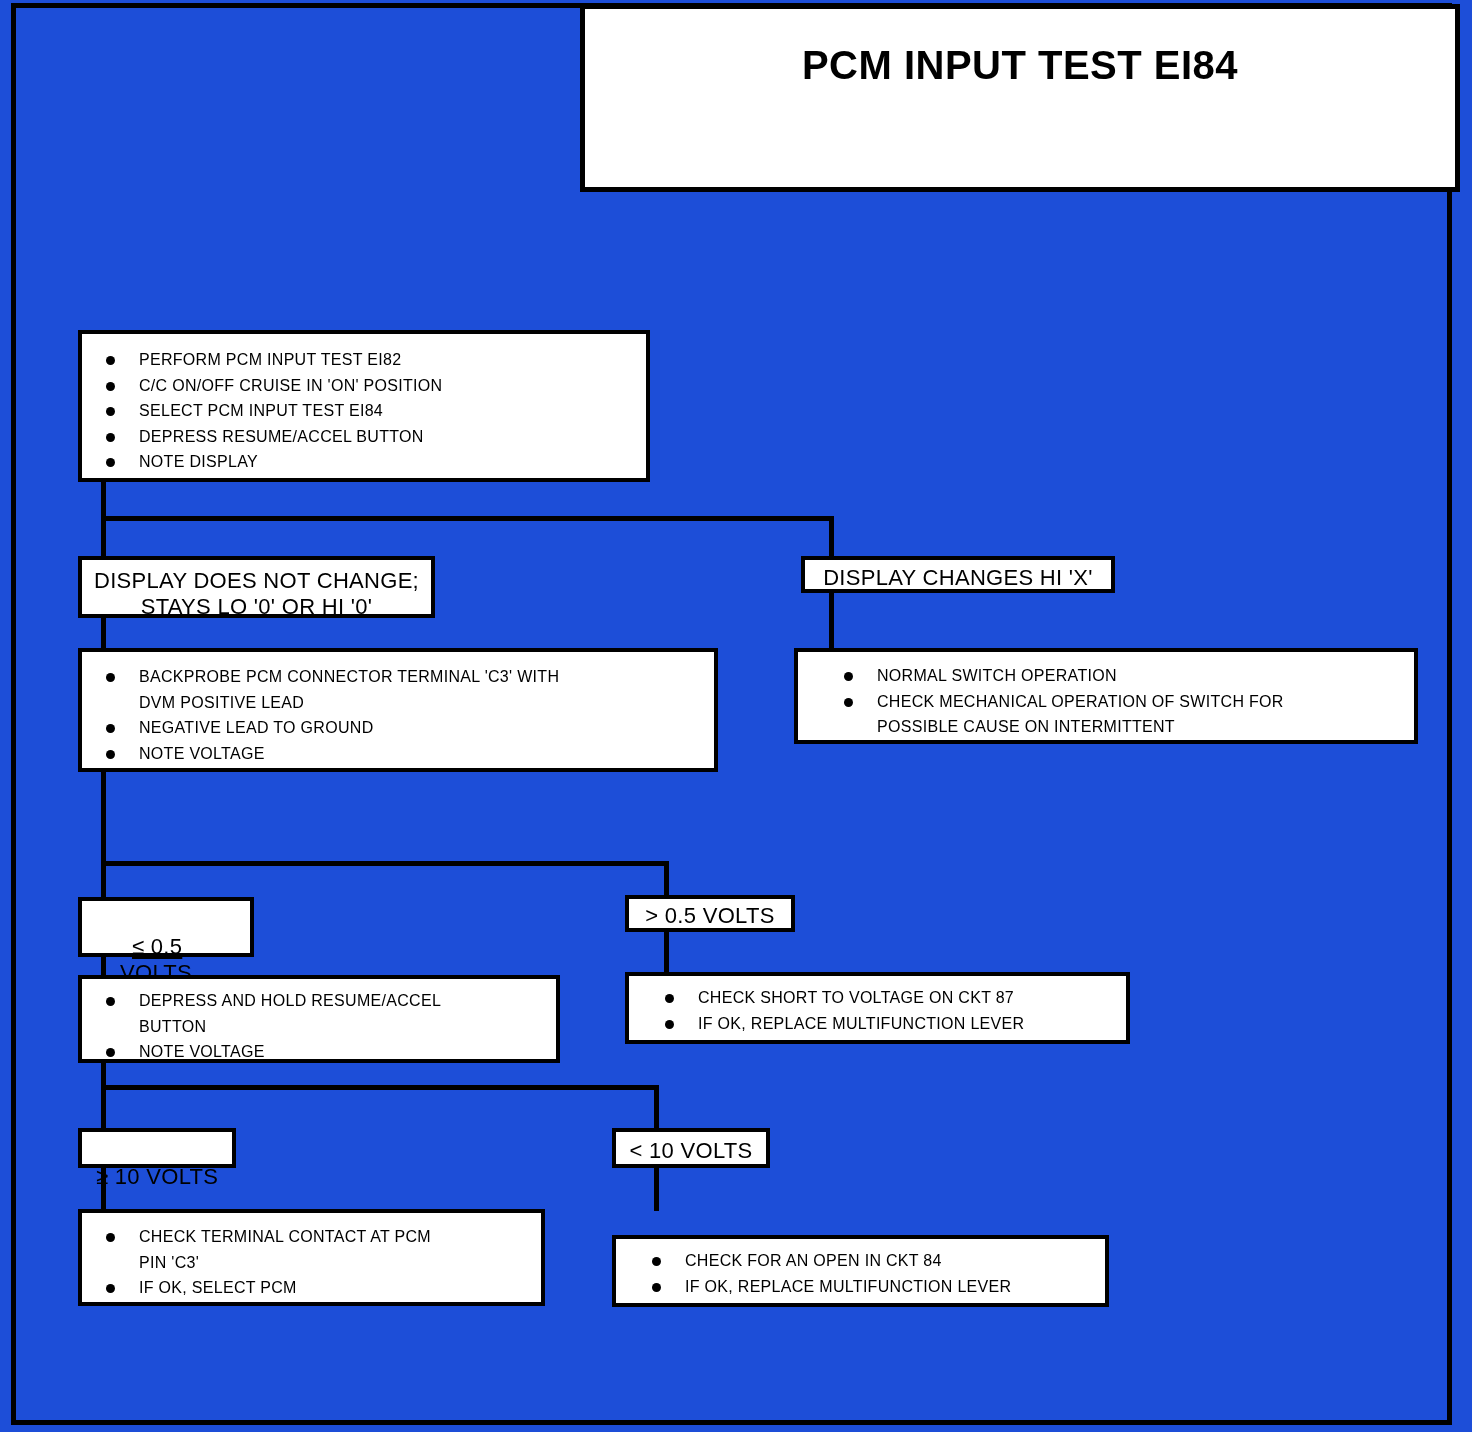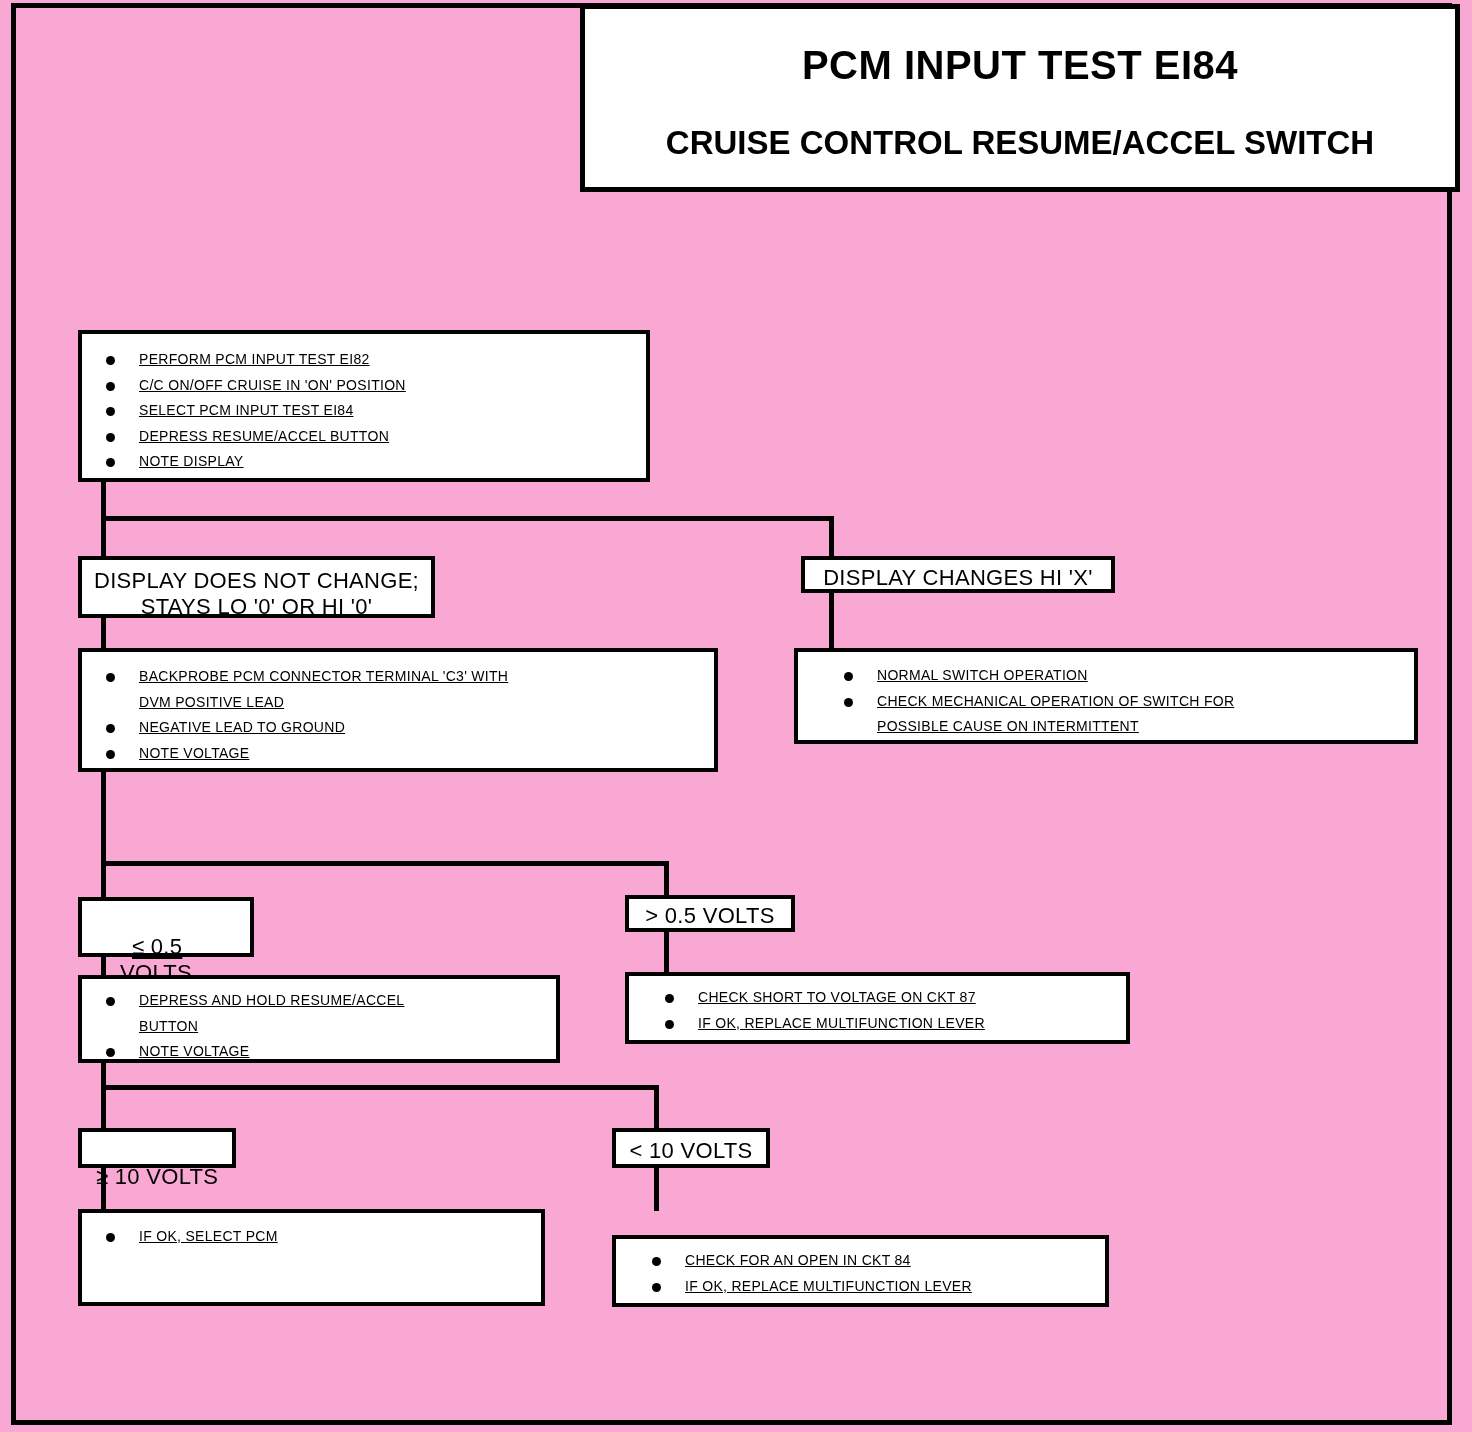--- a/index.html
+++ b/index.html
@@ -7,21 +7,21 @@
     padding: 0;
     background: #ffffff;
   }
   body {
     font-family: "Liberation Sans", sans-serif;
   }
   #page {
     position: relative;
     width: 1472px;
     height: 1432px;
-    background: #f9a8d4;
+    background: #1d4ed8;
     overflow: hidden;
   }
   
   #outer-frame {
     position: absolute;
     left: 11px;
     top: 3px;
     width: 1441px;
     height: 1422px;
     border: 5px solid #000000;
@@ -64,26 +64,25 @@
     color: #000000;
   }
   .bullets {
     list-style: none;
     margin: 0;
     padding: 0;
   }
   .bullets li {
     position: relative;
     padding-left: 57px;
-    font-size: 14px;
+    font-size: 16px;
     line-height: 25.5px;
     letter-spacing: 0.3px;
     color: #000000;
     white-space: pre-line;
-    text-decoration: underline;
   }
   .bullets li::before {
     content: "";
     position: absolute;
     left: 24px;
     top: 9px;
     width: 9px;
     height: 9px;
     background: #000000;
     border-radius: 50%;
@@ -110,21 +109,20 @@
 </style>
 </head>
 <body>
 
 <div id="page">
 
   <div id="outer-frame"></div>
 
   <div id="title-block">
     <div id="title-main">PCM INPUT TEST EI84</div>
-    <div id="title-sub">CRUISE CONTROL RESUME/ACCEL SWITCH</div>
   </div>
 
   <div class="vline" style="left:101px; top:480px; height:40px;"></div>
   <div class="hline" style="left:101px; top:516px; width:733px;"></div>
   <div class="vline" style="left:101px; top:516px; height:45px;"></div>
   <div class="vline" style="left:829px; top:516px; height:45px;"></div>
 
   <div class="vline" style="left:101px; top:616px; height:35px;"></div>
 
   <div class="vline" style="left:829px; top:591px; height:60px;"></div>
@@ -213,20 +211,22 @@
       <span>≥ 10 VOLTS</span>
     </div>
   </div>
 
   <div class="node" style="left:612px; top:1128px; width:158px; height:40px;">
     <div class="plain center" style="margin-top:6px;">&lt; 10 VOLTS</div>
   </div>
 
   <div class="node" style="left:78px; top:1209px; width:467px; height:97px;">
     <ul class="bullets" style="margin-top:11px;">
+      <li>CHECK TERMINAL CONTACT AT PCM
+PIN 'C3'</li>
       <li>IF OK, SELECT PCM</li>
     </ul>
   </div>
 
   <div class="node" style="left:612px; top:1209px; width:497px; height:72px;margin-top:26px;">
     <ul class="bullets" style="margin-top:9px; padding-left:12px;">
       <li>CHECK FOR AN OPEN IN CKT 84</li>
       <li>IF OK, REPLACE MULTIFUNCTION LEVER</li>
     </ul>
   </div>

